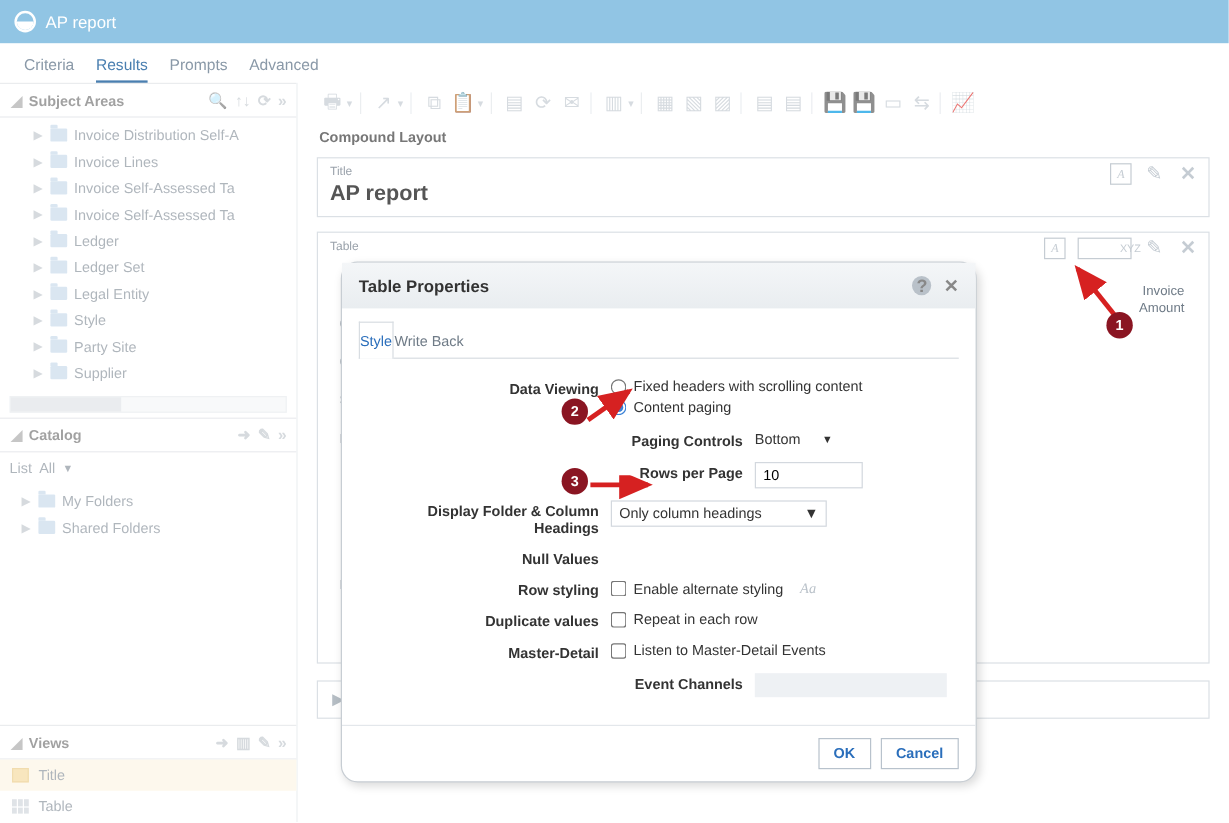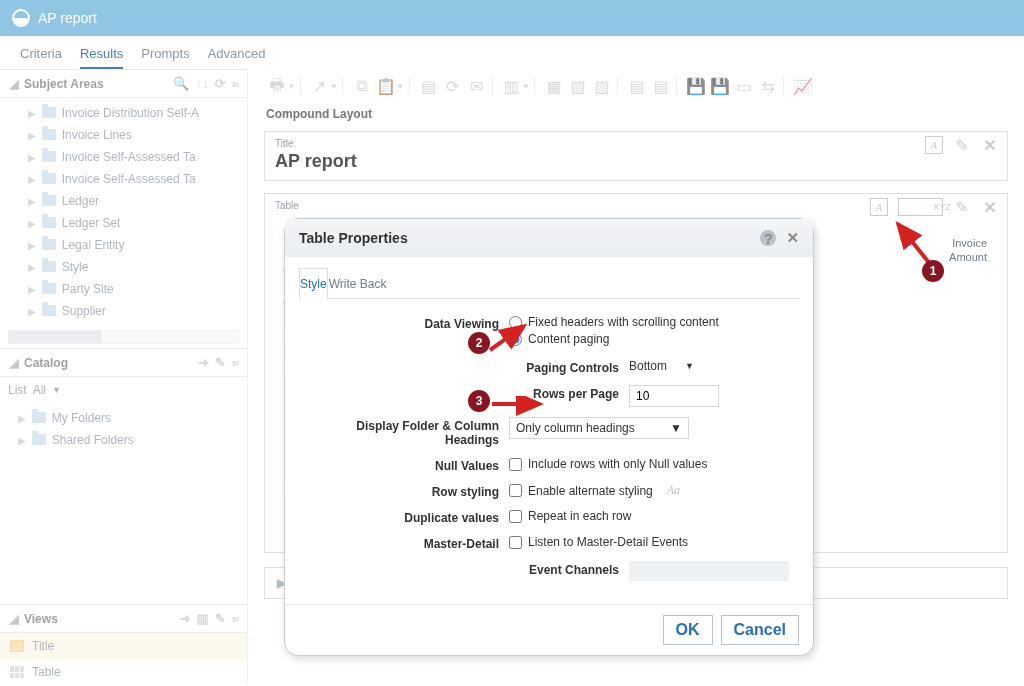--- a/index.html
+++ b/index.html
@@ -81,21 +81,21 @@
   .radio { display:flex; align-items:flex-end; gap:6px; margin-bottom:3px;}
   .radio input { accent-color:#3b82d6;}
   .sel-inline { display:inline-flex; align-items:center; gap:18px;}
   .sel-inline .tri { font-size:9px;}
   .txt-in { border:1px solid #d3d8de; padding:3px 6px; width:90px; font-size:12px;}
   .combo { border:1px solid #d3d8de; padding:3px 6px; width:180px; font-size:12px; display:inline-flex; justify-content:space-between; align-items:center; background:#fff;}
   .chk { display:flex; align-items:center; gap:6px;}
   .aa { color:#b9c1c9; font-style:italic; font-family:Georgia,serif; margin-left:8px;}
   .event-box { background:#eef1f4; width:160px; height:20px; display:inline-block;}
   .dialog-ftr { display:flex; justify-content:flex-end; gap:8px; padding:10px 14px; border-top:1px solid #e3e7eb;}
-  .btn { border:1px solid #b8c2cc; background:#fff; padding:5px 12px; font-size:16px; color:#2a6ebb; cursor:pointer; font-weight:bold;}
+  .btn { border:1px solid #b8c2cc; background:#fff; padding:5px 12px; font-size:12px; color:#2a6ebb; cursor:pointer; font-weight:bold;}
 
   
   .badge-ann { position:absolute; width:22px; height:22px; border-radius:50%; background:#8a1522; color:#fff; display:flex; align-items:center; justify-content:center; font-weight:bold; font-size:12px; z-index:50;}
   .arrow-ann { position:absolute; z-index:49; pointer-events:none;}
 </style>
 </head>
 <body>
 
 <div class="top-bar">
   <span class="circle"></span>
@@ -349,24 +349,20 @@
     </div>
     <div class="fld">
       <div class="lbl">Display Folder &amp; Column Headings</div>
       <div class="val"><div class="combo">
             <span>Only column headings</span>
             <span class="tri">▼</span>
           </div></div>
     </div>
     <div class="fld">
       <div class="lbl">Null Values</div>
-      <div class="val chk">
-          <input type="checkbox" style="">
-          <span>Include rows with only Null values</span>
-        </div>
     </div>
     <div class="fld">
       <div class="lbl">Row styling</div>
       <div class="val chk">
           <input type="checkbox" style="">
           <span>Enable alternate styling</span>
           <span class="aa">Aa</span>
         </div>
     </div>
     <div class="fld">

